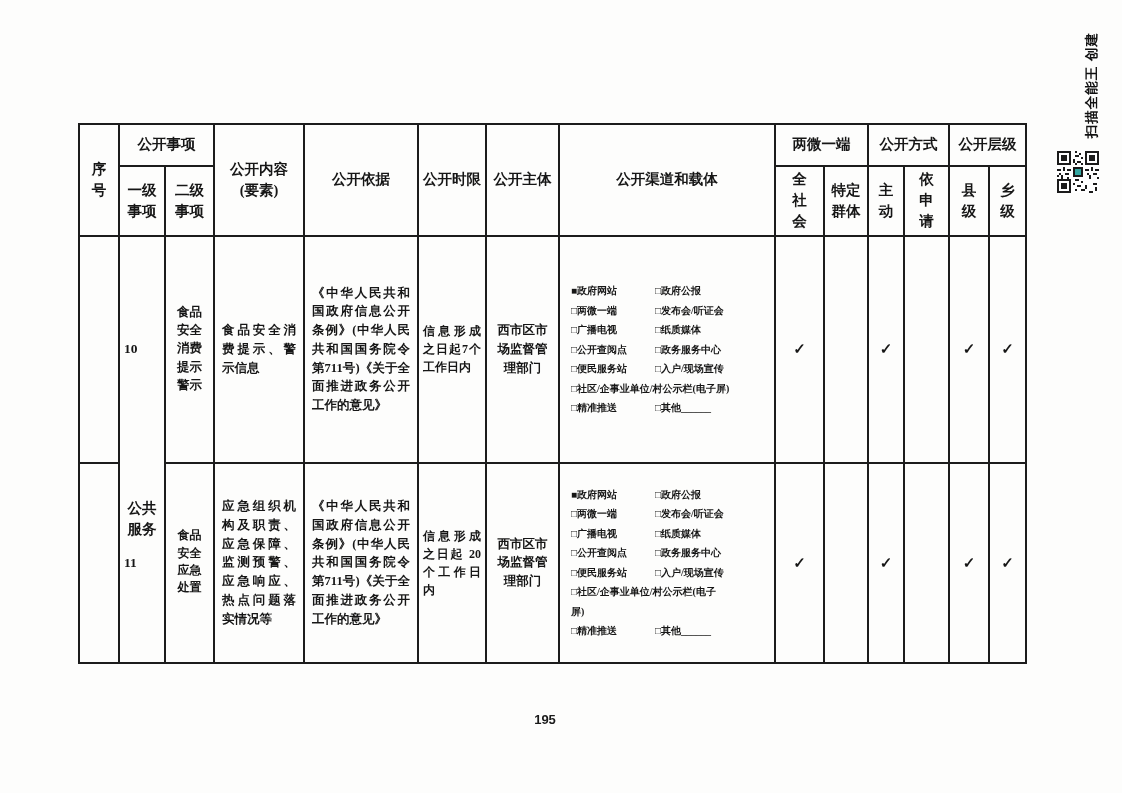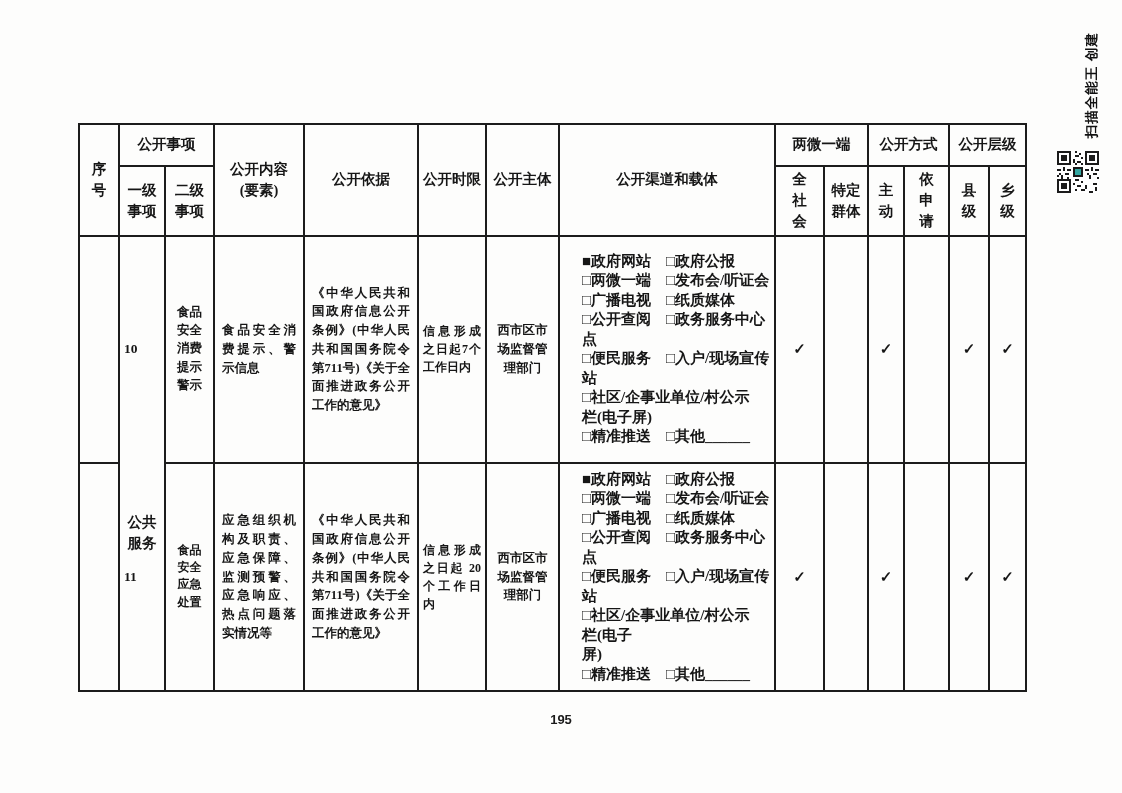--- a/index.html
+++ b/index.html
@@ -32,36 +32,36 @@
   .stack1{display:inline-block;width:1.15em;line-height:1.45;}
   .stack2{display:inline-block;width:2.3em;line-height:1.45;}
   .stack4{display:inline-block;width:4.3em;line-height:1.45;}
   td.body-text{font-size:12.5px;text-align:justify;padding:4px 7px;}
   td.time-cell{font-size:12px;text-align:justify;padding:16px 4px;}
   td.subject-cell{font-size:12.5px;padding:4px 6px;}
   td.serial-cell{font-size:13.5px;padding-left:44px;}
   td.check-cell{font-size:15px;}
   td.level1-cell .shift{position:relative;top:70px;}
   
-  td.channel-cell{padding:6px 22px;font-size:15px;text-align:left;}
+  td.channel-cell{padding:6px 11px;font-size:10px;text-align:left;}
   .ch-line{display:flex;line-height:19.5px;}
   .ch-l{min-width:84px;white-space:pre-line;text-align:left;}
   .ch-r{white-space:pre;text-align:right;}
   
   .watermark{
     position:absolute;left:1027px;top:76px;width:130px;height:18px;
     transform:rotate(-90deg);
     font-size:13.5px;letter-spacing:1px;white-space:nowrap;
     text-align:center;color:#111;
     font-family:"Liberation Sans","DejaVu Sans",sans-serif;font-weight:700;
   }
   .qr{position:absolute;left:1057px;top:151px;width:42px;height:42px;}
   
   .page-number{
-    position:absolute;left:561px;top:712px;transform:translateX(-50%);
+    position:absolute;left:545px;top:712px;transform:translateX(-50%);
     font-size:13px;font-weight:700;
     font-family:"Liberation Sans","DejaVu Sans",sans-serif;color:#1a1a1a;
   }
 </style>
 </head>
 <body>
 
 <table class="doc-table">
   <colgroup>
     <col style="width:40px">

